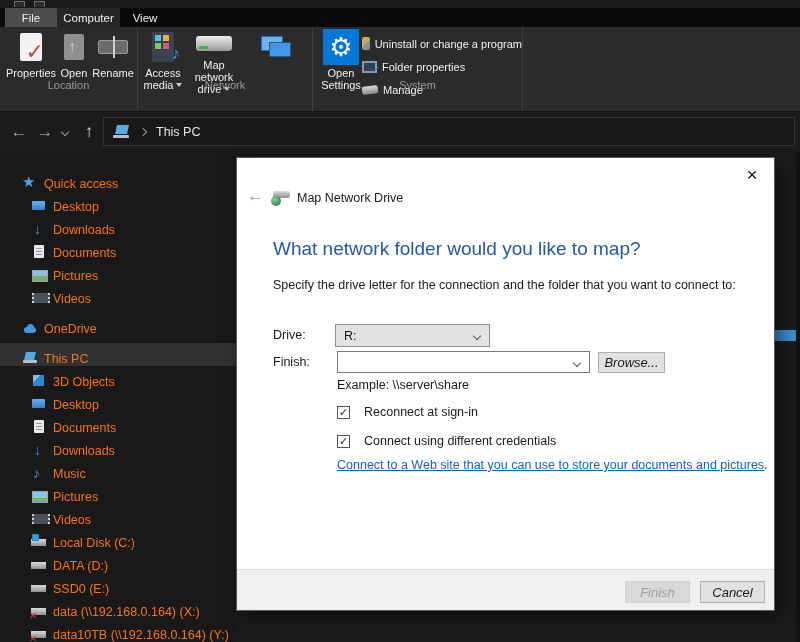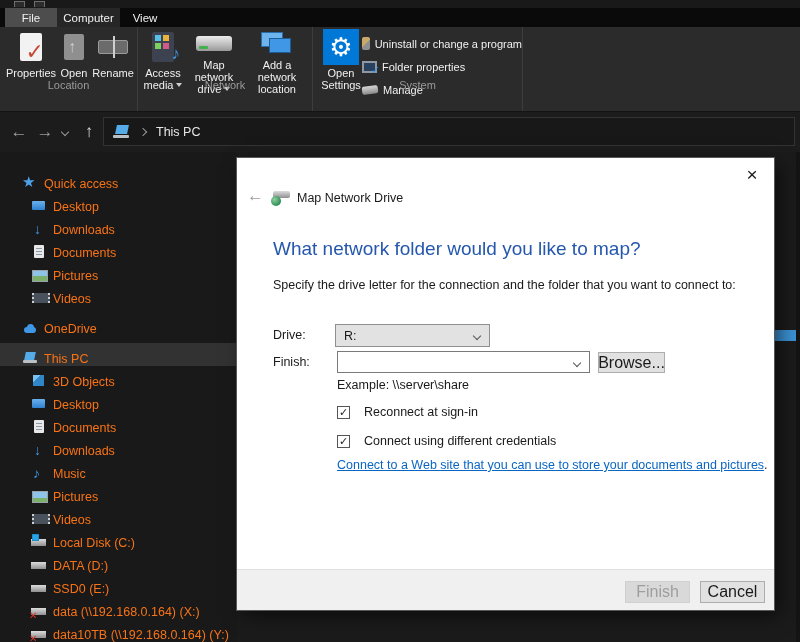--- a/index.html
+++ b/index.html
@@ -126,22 +126,22 @@
   .dlg-heading { position:absolute; left:36px; top:80px; font-size:19px; color:#2457ad; }
   .dlg-instruction { position:absolute; left:36px; top:120px; font-size:12.5px; color:#1a1a1a; }
   .fieldlabel { position:absolute; left:36px; font-size:12.5px; color:#1a1a1a; }
   .drive-select { position:absolute; left:98px; top:166px; width:155px; height:23px; background:#e2e2e2;
     border:1px solid #8f8f8f; display:flex; align-items:center; font-size:12.5px; color:#1a1a1a; padding-left:8px; cursor:default; }
   .drive-select .chevd, .folder-combo .chevd { position:absolute; right:9px; top:8px; width:6px; height:6px;
     border-right:1.4px solid #555; border-bottom:1.4px solid #555; transform:rotate(45deg); }
   .folder-combo { position:absolute; left:100px; top:193px; width:253px; height:22px; background:#ffffff; border:1px solid #7a7a7a; }
   .folder-combo input { position:absolute; left:2px; top:1px; width:226px; height:18px; border:none; outline:none;
     font-size:12.5px; font-family:inherit; background:transparent; }
-  .btn { display:flex; align-items:center; justify-content:center; font-size:16px; color:#1a1a1a;
-    background:#e1e1e1; border:1px solid #adadad; cursor:default; }
+  .btn { display:flex; align-items:center; justify-content:center; font-size:13px; color:#1a1a1a;
+    background:#e1e1e1; border:1px solid #adadad; cursor:default;font-style:italic; }
   .browse-btn { position:absolute; left:361px; top:194px; width:67px; height:21px; }
   .example { position:absolute; left:100px; top:220px; font-size:12.5px; color:#1a1a1a; }
   .cbxrow { position:absolute; left:100px; display:flex; align-items:center; }
   .cbx { width:13px; height:13px; background:#fff; border:1px solid #555; position:relative; flex:none; }
   .cbx.checked::before { content:"✓"; position:absolute; left:1px; top:-1px; font-size:11px; color:#222; }
   .cbxlabel { font-size:12.5px; color:#1a1a1a; margin-left:14px; }
   .weblink-row { position:absolute; left:100px; top:300px; font-size:12.5px; }
   .weblink { color:#0a66c2; text-decoration:underline; cursor:pointer; }
   .weblink-suffix { color:#1a1a1a; }
   .dlg-footer { position:absolute; left:0; top:411px; width:537px; height:41px; background:#f0f0f0; border-top:1px solid #dfdfdf; }
@@ -198,21 +198,20 @@
       <div class="bigbtn" style="left:47px; width:58px;">
         <div class="iconbox">
             <span class="ic-mapdrive"></span>
           </div>
         <div class="lbl"><span>Map network drive</span><i class="caret"></i></div>
       </div>
       <div class="bigbtn" style="left:105px; width:68px;">
         <div class="iconbox">
             <span class="ic-addnet"></span>
           </div>
-        <div class="lbl"><span>Add a network location</span></div>
       </div>
       <div class="grp-label">Network</div>
     </div>
 
     <div class="rgroup grp-system">
       <div class="bigbtn" style="left:7px; width:42px;">
         <div class="iconbox">
             <span class="ic-settings">⚙</span>
           </div>
         <div class="lbl"><span>Open Settings</span></div>

